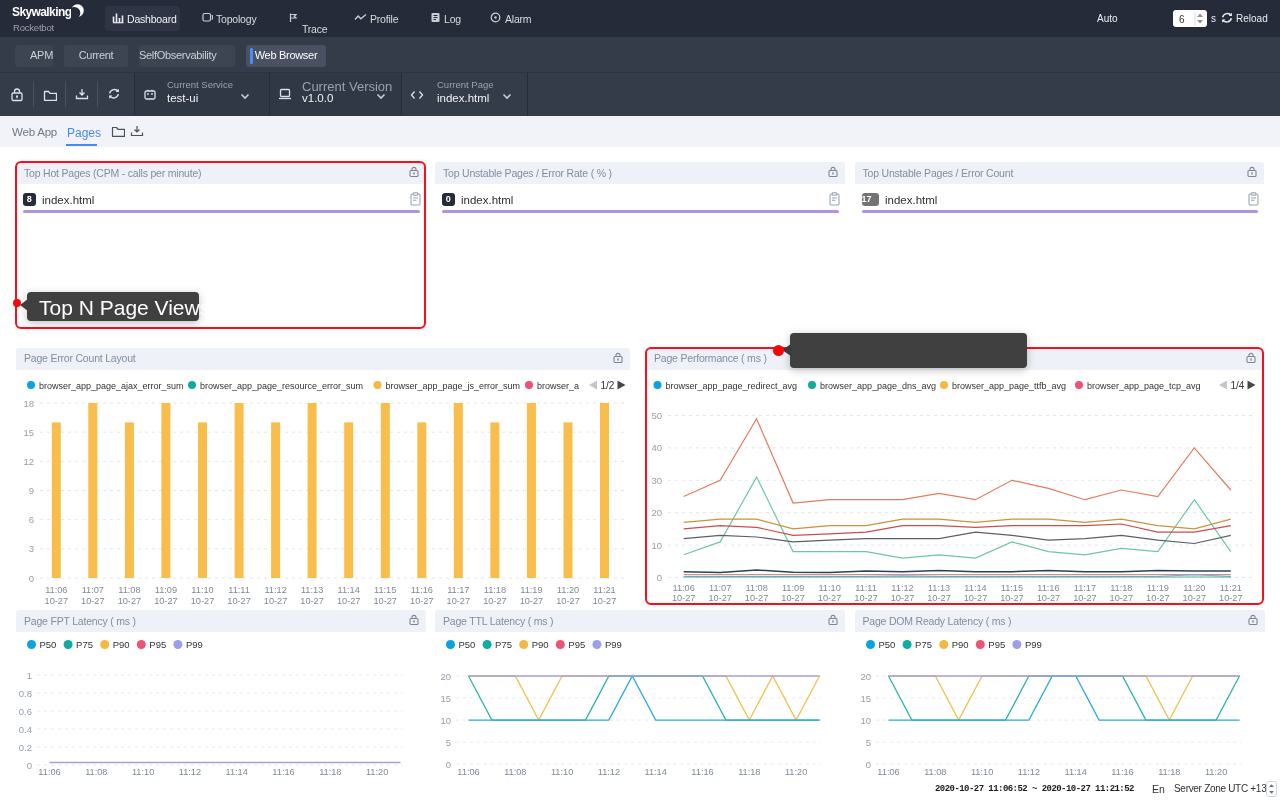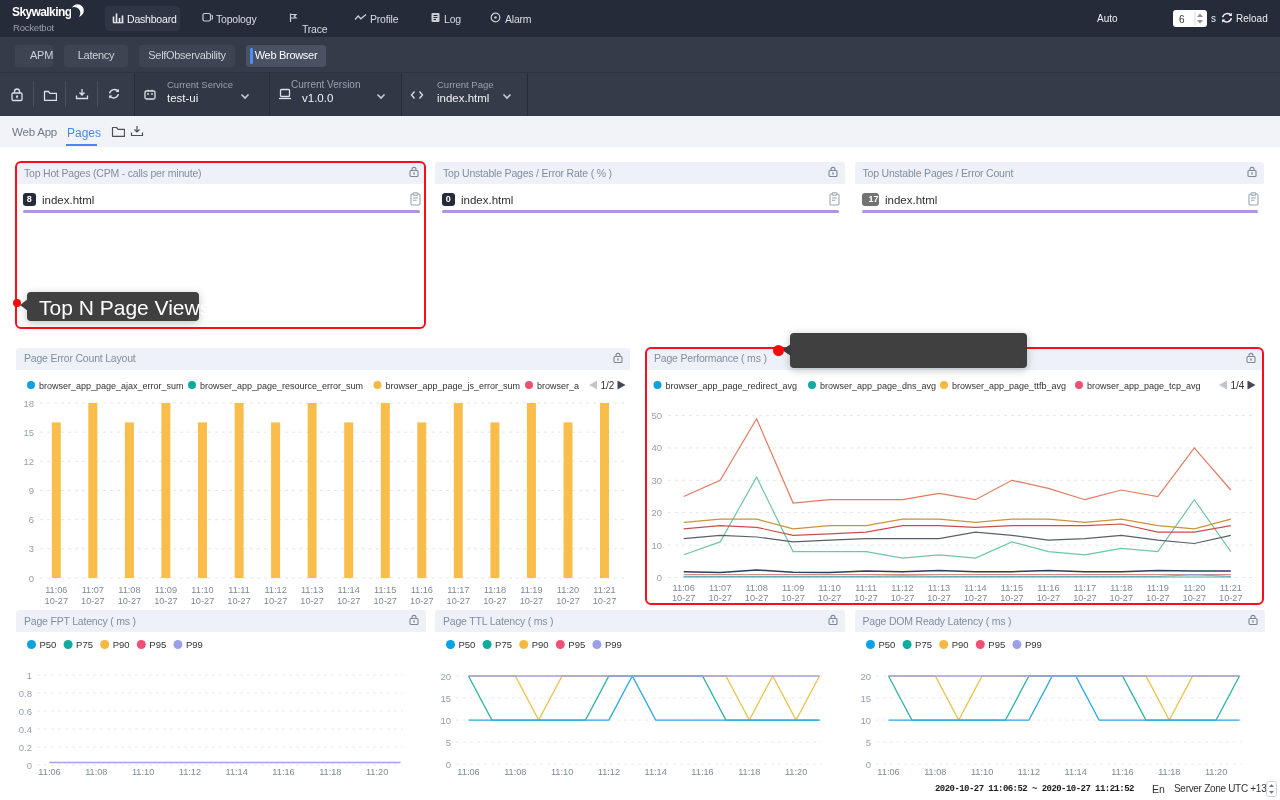--- a/index.html
+++ b/index.html
@@ -58,23 +58,23 @@
       <path d="M11.5 4.6A5 5 0 0 0 2.6 6.3" fill="none" stroke="#eceef1" stroke-width="1.5"></path>
       <path d="M2.5 8.9a5 5 0 0 0 8.9-1.7" fill="none" stroke="#eceef1" stroke-width="1.5"></path>
       <path d="M11.8 1.8v3.2H8.6z" fill="#eceef1"></path>
       <path d="M2.2 11.7V8.5h3.2z" fill="#eceef1"></path>
     </svg>
 <div class="abs" style="left:1236px;top:13px;font-size:10px;color:#eceef1">Reload</div>
 <div class="abs" style="left:0;top:37px;width:1280px;height:35px;background:#343b49"></div>
 <div class="abs" style="left:15px;top:45px;width:38px;height:22px;background:#3d4452;border-radius:3px"></div>
 <div class="abs" style="left:15px;top:49px;width:38px;text-align:right;font-size:11px;letter-spacing:-0.3px;color:#ccd1d9">APM</div>
 <div class="abs" style="left:64px;top:45px;width:64px;height:22px;background:#3d4452;border-radius:3px"></div>
-<div class="abs" style="left:64px;top:49px;width:64px;text-align:center;font-size:11px;letter-spacing:-0.3px;color:#ccd1d9">Latency</div>
+<div class="abs" style="left:64px;top:49px;width:64px;text-align:center;font-size:11px;letter-spacing:-0.3px;color:#ccd1d9">Current</div>
 <div class="abs" style="left:139px;top:45px;width:96px;height:22px;background:#3d4452;border-radius:3px"></div>
-<div class="abs" style="left:139px;top:49px;width:96px;text-align:center;font-size:11px;letter-spacing:-0.3px;color:#ccd1d9">SelfObservability</div>
+<div class="abs" style="left:139px;top:49px;width:96px;font-size:11px;letter-spacing:-0.3px;color:#ccd1d9">SelfObservability</div>
 <div class="abs" style="left:246px;top:45px;width:80px;height:22px;background:#495163;border-radius:3px"></div>
 <div class="abs" style="left:250px;top:48px;width:3px;height:16px;background:#4a8df8;border-radius:1px"></div>
 <div class="abs" style="left:246px;top:49px;width:80px;text-align:center;font-size:11px;letter-spacing:-0.3px;color:#fdfdfe">Web Browser</div>
 <div class="abs" style="left:0;top:72px;width:1280px;height:44px;background:#343b49;border-top:1px solid #2c3340"></div>
 <div class="abs" style="left:134px;top:73px;width:267px;height:43px;background:#303745"></div>
 <svg style="position:absolute;left:10px;top:87px" width="14" height="15" viewBox="0 0 14 15">
       <rect x="2" y="6" width="10" height="7.5" rx="1.2" fill="none" stroke="#dde1e8" stroke-width="1.3"></rect>
       <path d="M4.5 6V4.5a2.5 2.5 0 0 1 5 0V6" fill="none" stroke="#dde1e8" stroke-width="1.3"></path>
       <circle cx="7" cy="9.2" r="1" fill="#dde1e8"></circle>
       <path d="M7 9.5v1.8" stroke="#dde1e8" stroke-width="1.3"></path>
@@ -107,21 +107,21 @@
     </svg>
 <div class="abs" style="left:167px;top:79px;font-size:9.5px;color:#99a2b2">Current Service</div>
 <div class="abs" style="left:167px;top:92px;font-size:11.5px;color:#f0f2f5">test-ui</div>
 <svg style="position:absolute;left:240px;top:92px" width="10" height="8" viewBox="0 0 10 8">
       <path d="M1.5 2.5L5 6l3.5-3.5" fill="none" stroke="#c7ccd6" stroke-width="1.6"></path>
     </svg>
 <svg style="position:absolute;left:278px;top:87px" width="14" height="14" viewBox="0 0 14 14">
       <rect x="2.5" y="2.5" width="9" height="7" rx="1" fill="none" stroke="#dde1e8" stroke-width="1.3"></rect>
       <path d="M1 11.5h12" stroke="#dde1e8" stroke-width="1.3"></path>
     </svg>
-<div class="abs" style="left:291px;top:79px;font-size:10px;color:#99a2b2">Current Version</div>
+<div class="abs" style="left:302px;top:79px;font-size:13px;color:#99a2b2">Current Version</div>
 <div class="abs" style="left:302px;top:92px;font-size:11.5px;color:#f0f2f5">v1.0.0</div>
 <svg style="position:absolute;left:376px;top:92px" width="10" height="8" viewBox="0 0 10 8">
       <path d="M1.5 2.5L5 6l3.5-3.5" fill="none" stroke="#c7ccd6" stroke-width="1.6"></path>
     </svg>
 <svg style="position:absolute;left:410px;top:88px" width="15" height="14" viewBox="0 0 15 14">
       <path d="M4.5 3.5L1.5 7l3 3.5M9.5 3.5l3 3.5-3 3.5" fill="none" stroke="#dde1e8" stroke-width="1.3"></path>
     </svg>
 <div class="abs" style="left:437px;top:79px;font-size:9.5px;color:#99a2b2">Current Page</div>
 <div class="abs" style="left:437px;top:92px;font-size:11.5px;color:#f0f2f5">index.html</div>
 <svg style="position:absolute;left:502px;top:92px" width="10" height="8" viewBox="0 0 10 8">
@@ -171,21 +171,21 @@
     </svg>
 <div class="abs" style="left:442px;top:210px;width:397px;height:2.5px;background:#b193e3;border-radius:2px"></div>
 <div class="abs card-head" style="left:854.5px;top:162px;width:409.5px"></div>
 <div class="abs hdr-title" style="left:862.5px;top:167px">Top Unstable Pages / Error Count</div>
 <svg style="position:absolute;left:1247.0px;top:166px" width="10" height="13" viewBox="0 0 10 13">
       <rect x="1" y="4.5" width="8" height="6" rx="1" fill="none" stroke="#7d8794" stroke-width="1.1"></rect>
       <path d="M3 4.5V3.4a2 2 0 0 1 4 0v1.1" fill="none" stroke="#7d8794" stroke-width="1.1"></path>
       <circle cx="5" cy="7" r=".8" fill="#7d8794"></circle>
       <path d="M5 7.3v1.5" stroke="#7d8794" stroke-width="1.1"></path>
     </svg>
-<div class="abs" style="left:861.5px;top:193px;width:17px;height:13px;background:#737373;border-radius:3px;color:#fff;font-size:9px;font-weight:bold;text-align:right;line-height:13px">17</div>
+<div class="abs" style="left:861.5px;top:193px;width:17px;height:13px;background:#737373;border-radius:3px;color:#fff;font-size:9px;font-weight:bold;text-align:left;line-height:13px">17</div>
 <div class="abs" style="left:885.0px;top:194px;font-size:11.5px;color:#2f2f2f">index.html</div>
 <svg style="position:absolute;left:1248.0px;top:192px" width="11" height="14" viewBox="0 0 11 14">
       <rect x="1" y="2" width="9" height="11" rx="1.2" fill="none" stroke="#9aa6b5" stroke-width="1.1"></rect>
       <rect x="3.2" y="0.8" width="4.6" height="2.4" rx="0.8" fill="#eef0f4" stroke="#9aa6b5" stroke-width="1.1"></rect>
       <path d="M3 6h5M3 8.3h3.5" stroke="#9aa6b5" stroke-width="1.1"></path>
     </svg>
 <div class="abs" style="left:861.5px;top:210px;width:396.5px;height:2.5px;background:#b193e3;border-radius:2px"></div>
 <div class="abs" style="left:15px;top:161px;width:411px;height:168px;border:2px solid #fc0d1b;border-radius:6px"></div>
 <div class="abs" style="left:27px;top:292px;width:172px;height:29px;background:#404040;border-radius:4px;box-shadow:0 2px 8px rgba(0,0,0,.25)"></div>
 <div class="abs" style="left:20px;top:299px;width:0;height:0;border-top:6px solid transparent;border-bottom:6px solid transparent;border-right:8px solid #404040"></div>

